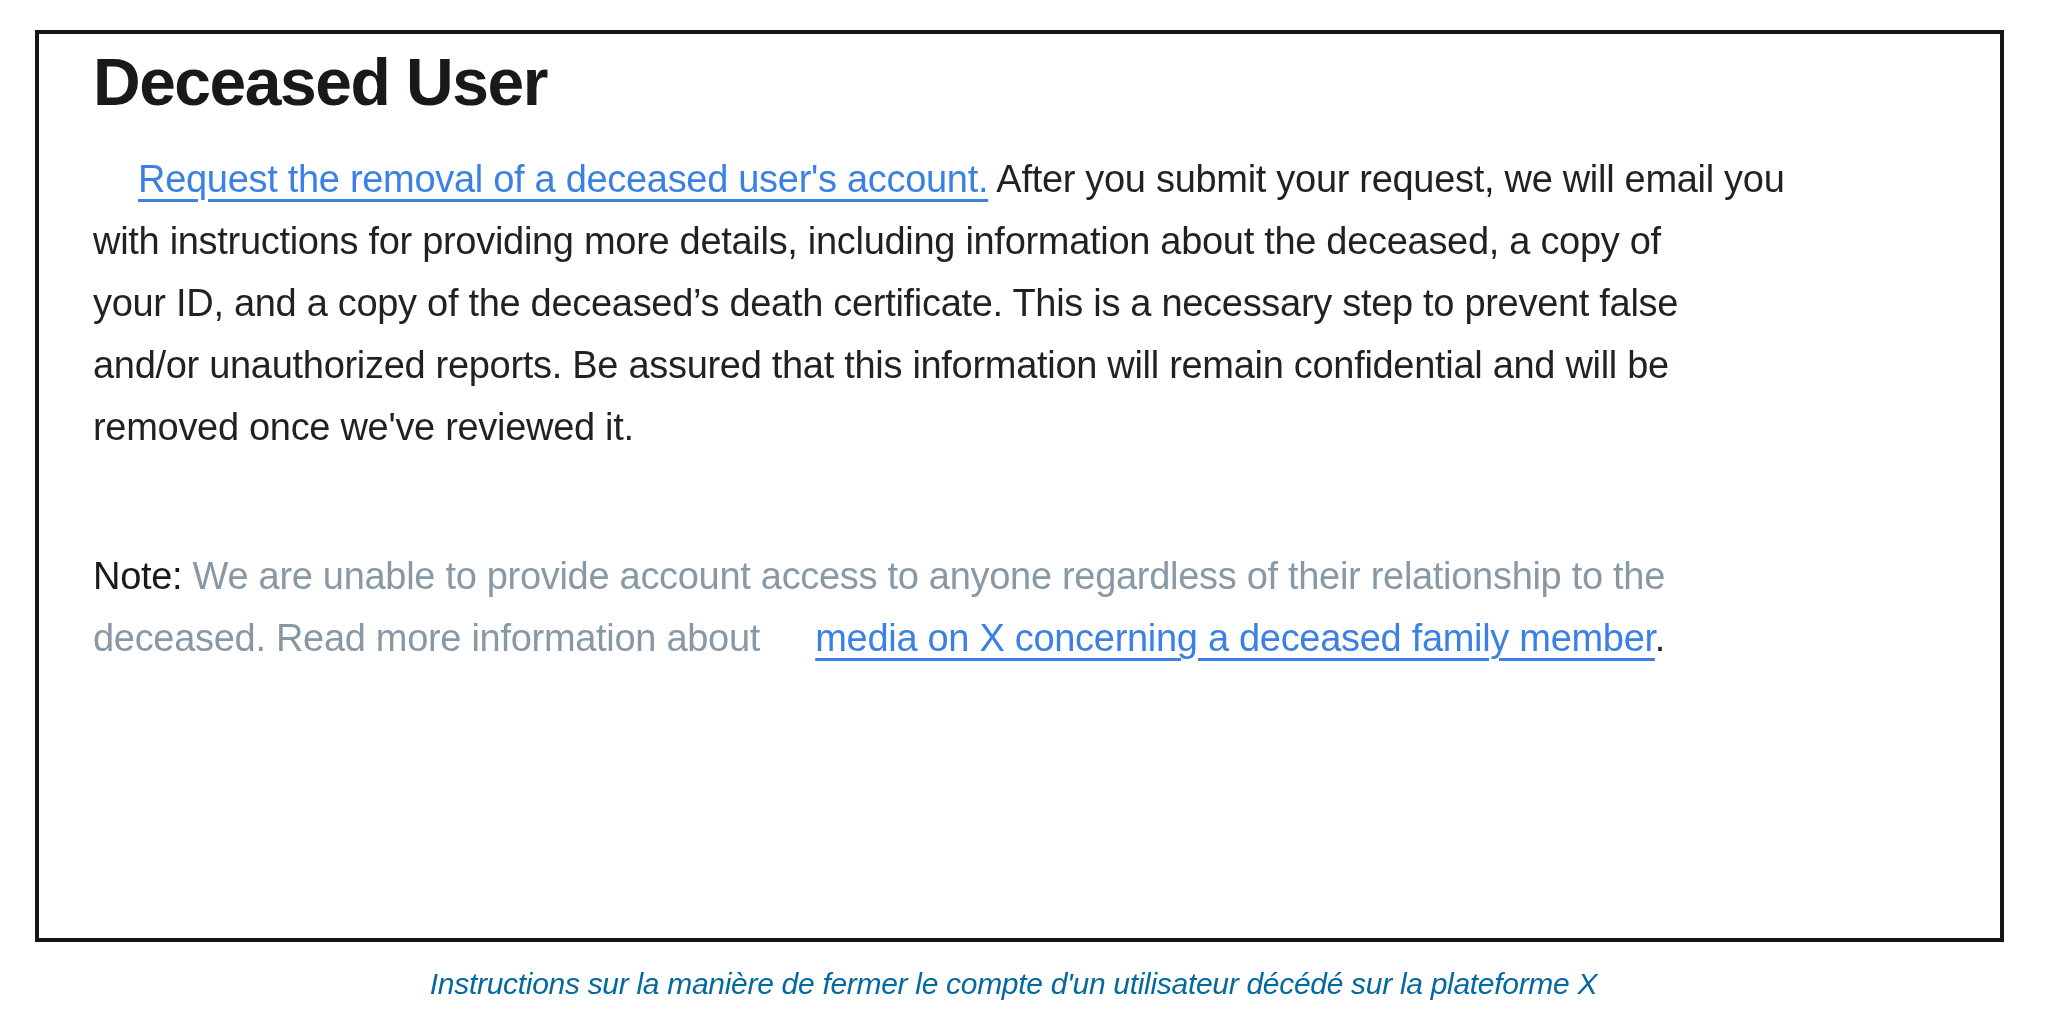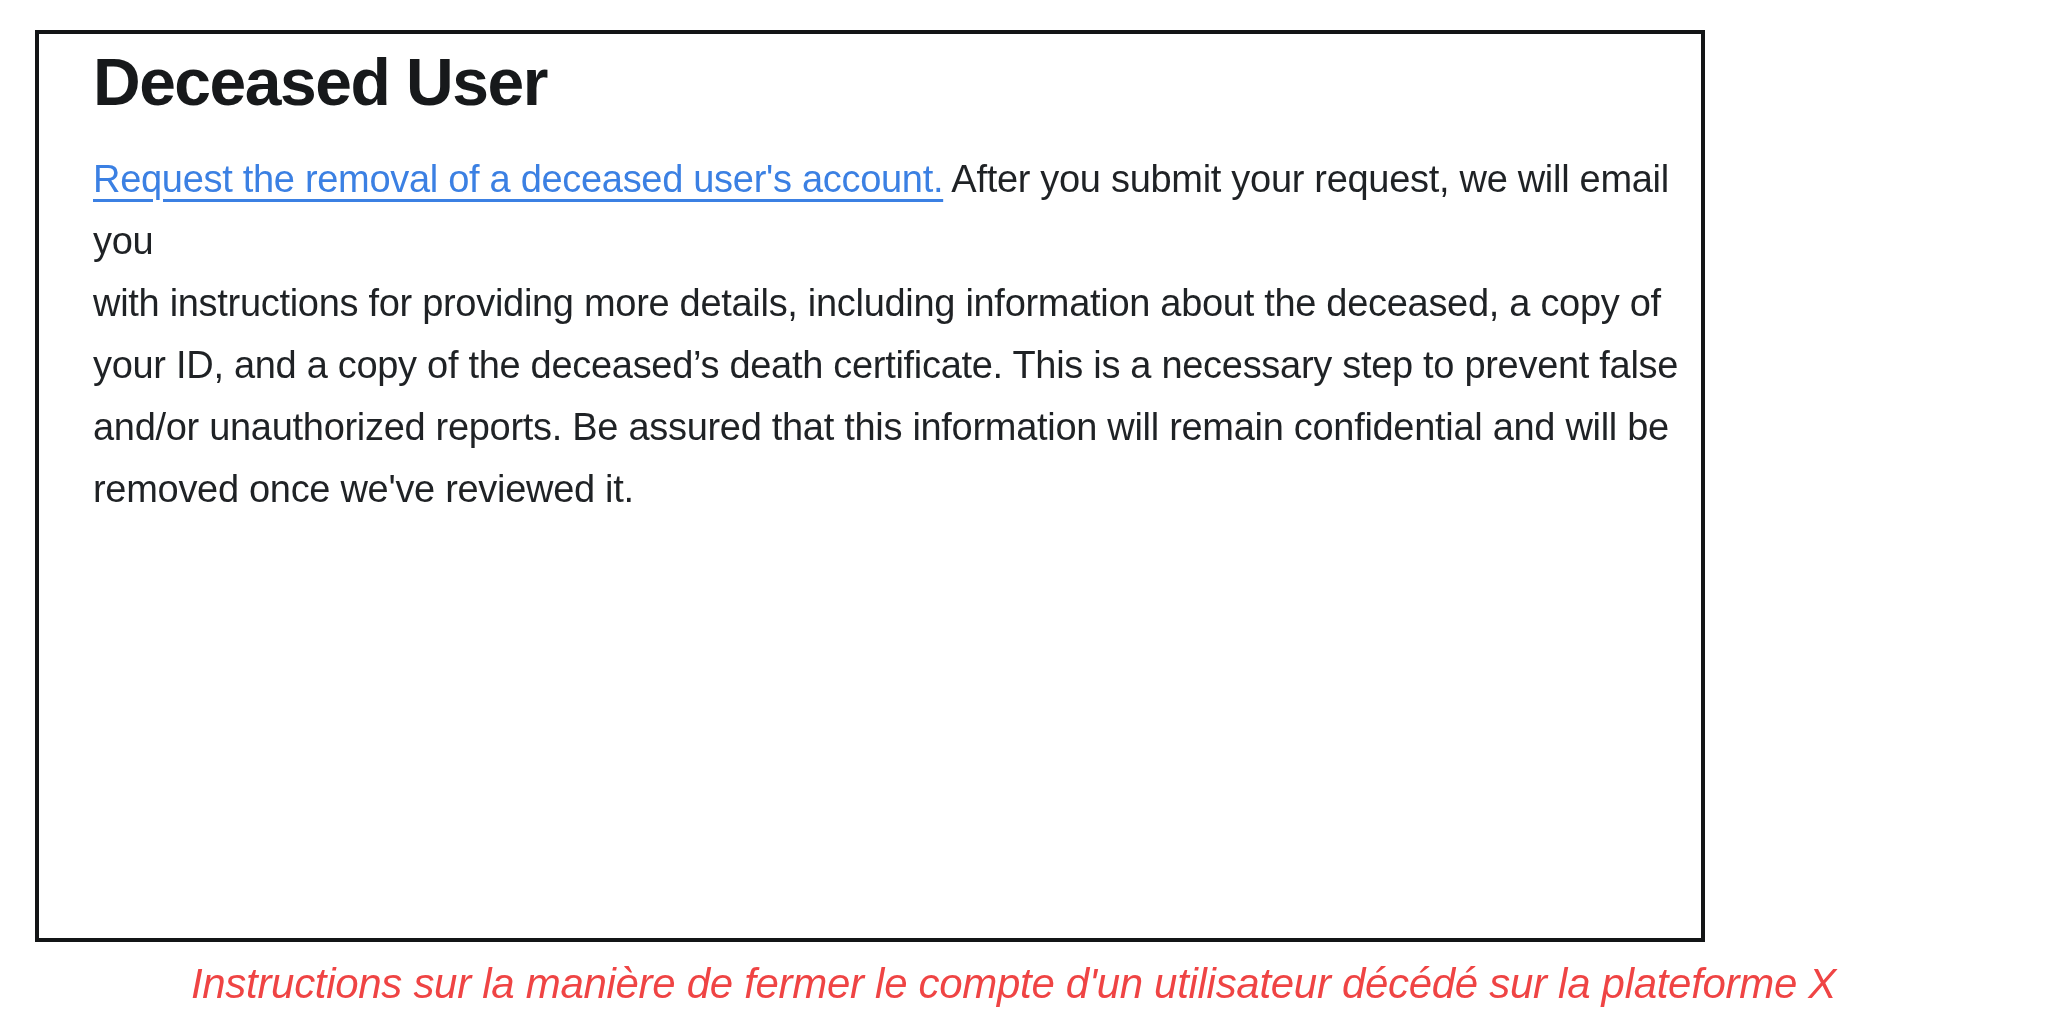--- a/index.html
+++ b/index.html
@@ -16,21 +16,21 @@
     background: var(--bg);
     width: 2048px;
     height: 1033px;
     font-family: "Liberation Sans", "DejaVu Sans", sans-serif;
     overflow: hidden;
   }
   .frame {
     position: absolute;
     left: 35px;
     top: 30px;
-    width: 1670px;
+    width: 1969px;
     height: 912px;
     border: 4px solid var(--border);
     background: var(--bg);
     padding: 4px 8px 0 54px;
     overflow: hidden;
   }
   .article-title {
     margin: 6px 0 0 0;
     font-size: 66px;
     font-weight: bold;
@@ -49,45 +49,48 @@
   }
   .para-intro   { margin-top: 110px; }
   .para-request { margin-top: 28px; }
   .para-note    { margin-top: 87px; }
   a.doc-link {
     color: var(--link);
     text-decoration: underline;
     text-decoration-thickness: 3px;
     text-underline-offset: 7px;
     cursor: pointer;
+    margin-left: 45px;
   }
   .note-label { color: #17191b; }
   .note-muted { color: var(--muted); }
   .note-suffix { color: var(--text); }
   .caption {
     position: absolute;
     left: 0;
     top: 956px;
     width: 2027px;
     text-align: center;
     font-style: italic;
-    font-size: 42px;
+    font-size: 30px;
     line-height: 56px;
-    color: #ef4444;
+    color: #0369a1;
     letter-spacing: -0.3px;
   }
 </style>
 </head>
 <body>
 
 <div class="frame">
   <h1 class="article-title">Deceased User</h1>
 
 
   <p class="para para-request"><a class="doc-link">Request the removal of a deceased user's account.</a><span> After you submit your request, we will email you
 with instructions for providing more details, including information about the deceased, a copy of
 your ID, and a copy of the deceased’s death certificate. This is a necessary step to prevent false
 and/or unauthorized reports. Be assured that this information will remain confidential and will be
 removed once we've reviewed it.</span></p>
 
+  <p class="para para-note"><span class="note-label">Note:</span><span class="note-muted"> We are unable to provide account access to anyone regardless of their relationship to the
+deceased. Read more information about </span><a class="doc-link">media on X concerning a deceased family member</a><span class="note-suffix">.</span></p>
 </div>
 
 <div class="caption">Instructions sur la manière de fermer le compte d'un utilisateur décédé sur la plateforme X</div>
 
 </body></html>

